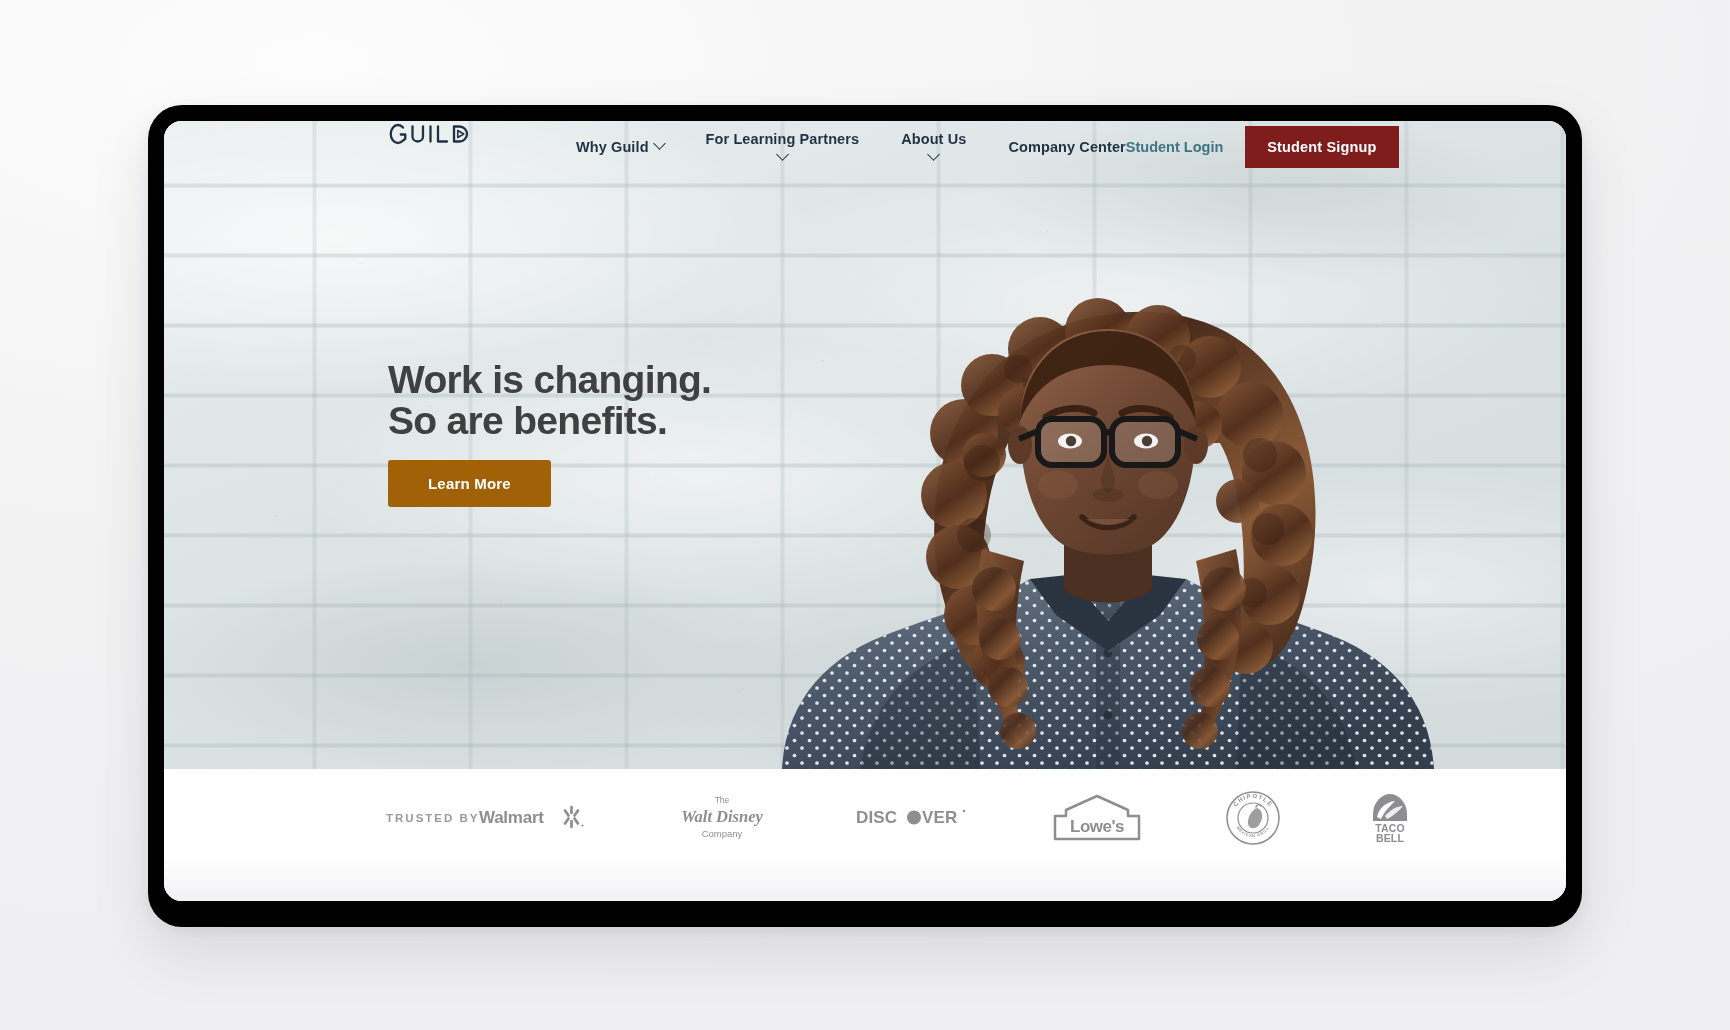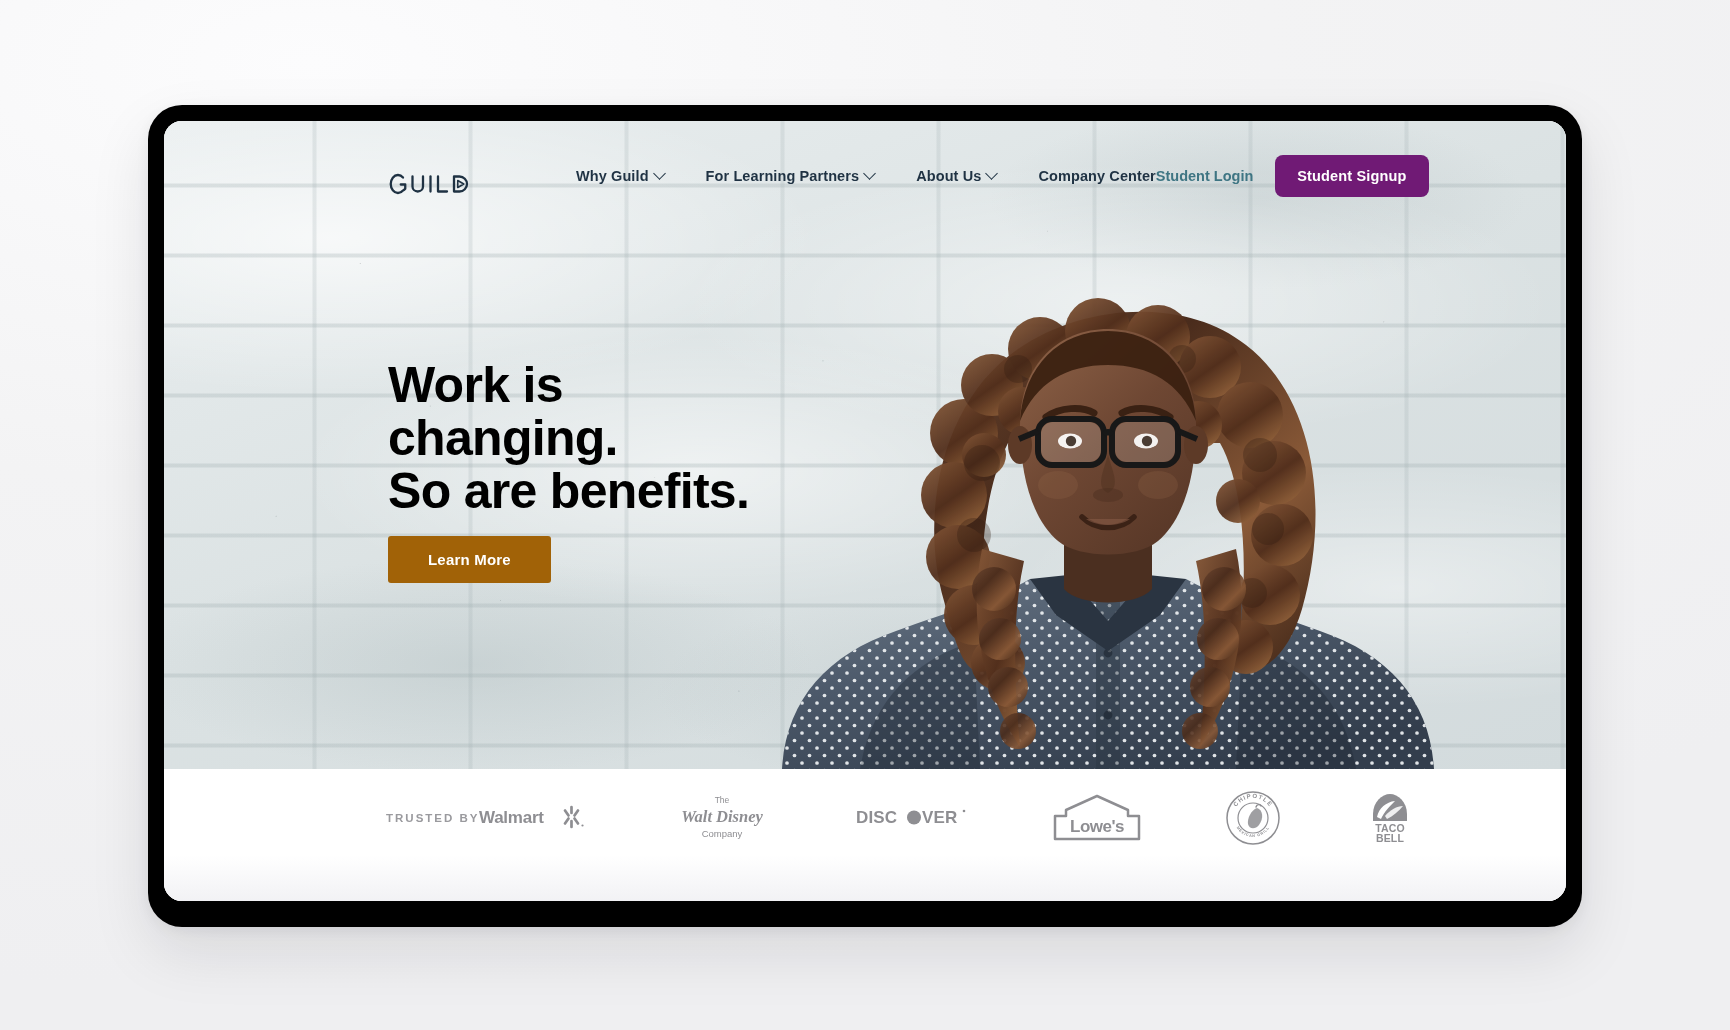--- a/index.html
+++ b/index.html
@@ -115,21 +115,21 @@
       radial-gradient(1.4px 1.4px at 35% 55%, rgba(80,92,96,0.16), transparent 60%);
     opacity: .9;
   }
 
   
   .navbar {
     position: absolute;
     top: 0; left: 0; right: 0;
     height: 76px;
     display: flex;
-    align-items: flex-end;
+    align-items: flex-start;
     padding: 0 30px 0 0;
     z-index: 30;
   }
 
   .logo {
     display: flex;
     align-items: center;
     margin-left: 224px;
     color: #1f3243;
     user-select: none;
@@ -148,47 +148,47 @@
     align-items: center;
     gap: 6px;
     font-size: 14.5px;
     font-weight: 700;
     letter-spacing: .1px;
     color: #1f3243;
     white-space: nowrap;
     cursor: pointer;
     padding: 10px 0;
   }
-  .nav-item + .nav-item { margin-left: 42px; }
+  .nav-item + .nav-item { margin-left: 42px; flex-direction: column; }
 
   .chev {
     width: 9px; height: 9px;
     border-right: 1.9px solid #1f3243;
     border-bottom: 1.9px solid #1f3243;
     transform: translateY(-3px) rotate(45deg);
     flex: 0 0 auto;
   }
 
   .nav-login {
     font-size: 14.5px;
     font-weight: 700;
     color: #3e7583;
     white-space: nowrap;
     cursor: pointer;
   }
 
   .nav-cta {
     margin-left: 22px;
-    background: #701a75;
+    background: #7f1d1d;
     color: #ffffff;
     font-size: 14.5px;
     font-weight: 700;
     letter-spacing: .15px;
     border: none;
-    border-radius: 8px;
+    border-radius: 0;
     padding: 13px 22px;
     cursor: pointer;
     font-family: inherit;
     white-space: nowrap;
   }
 
   
   .person {
     position: absolute;
     right: 118px;
@@ -203,25 +203,25 @@
   
   .hero-copy {
     position: absolute;
     left: 224px;
     top: 238px;
     width: 400px;
     z-index: 20;
   }
 
   .headline {
-    font-size: 50px;
+    font-size: 39px;
     line-height: 1.06;
     font-weight: 700;
     letter-spacing: -0.7px;
-    color: #000000;
+    color: #404040;
     margin-bottom: 18px;
   }
   .headline span { display: block; }
 
   .subcopy {
     font-size: 15.5px;
     line-height: 1.52;
     color: #27313a;
     width: 330px;
     margin-bottom: 26px;

